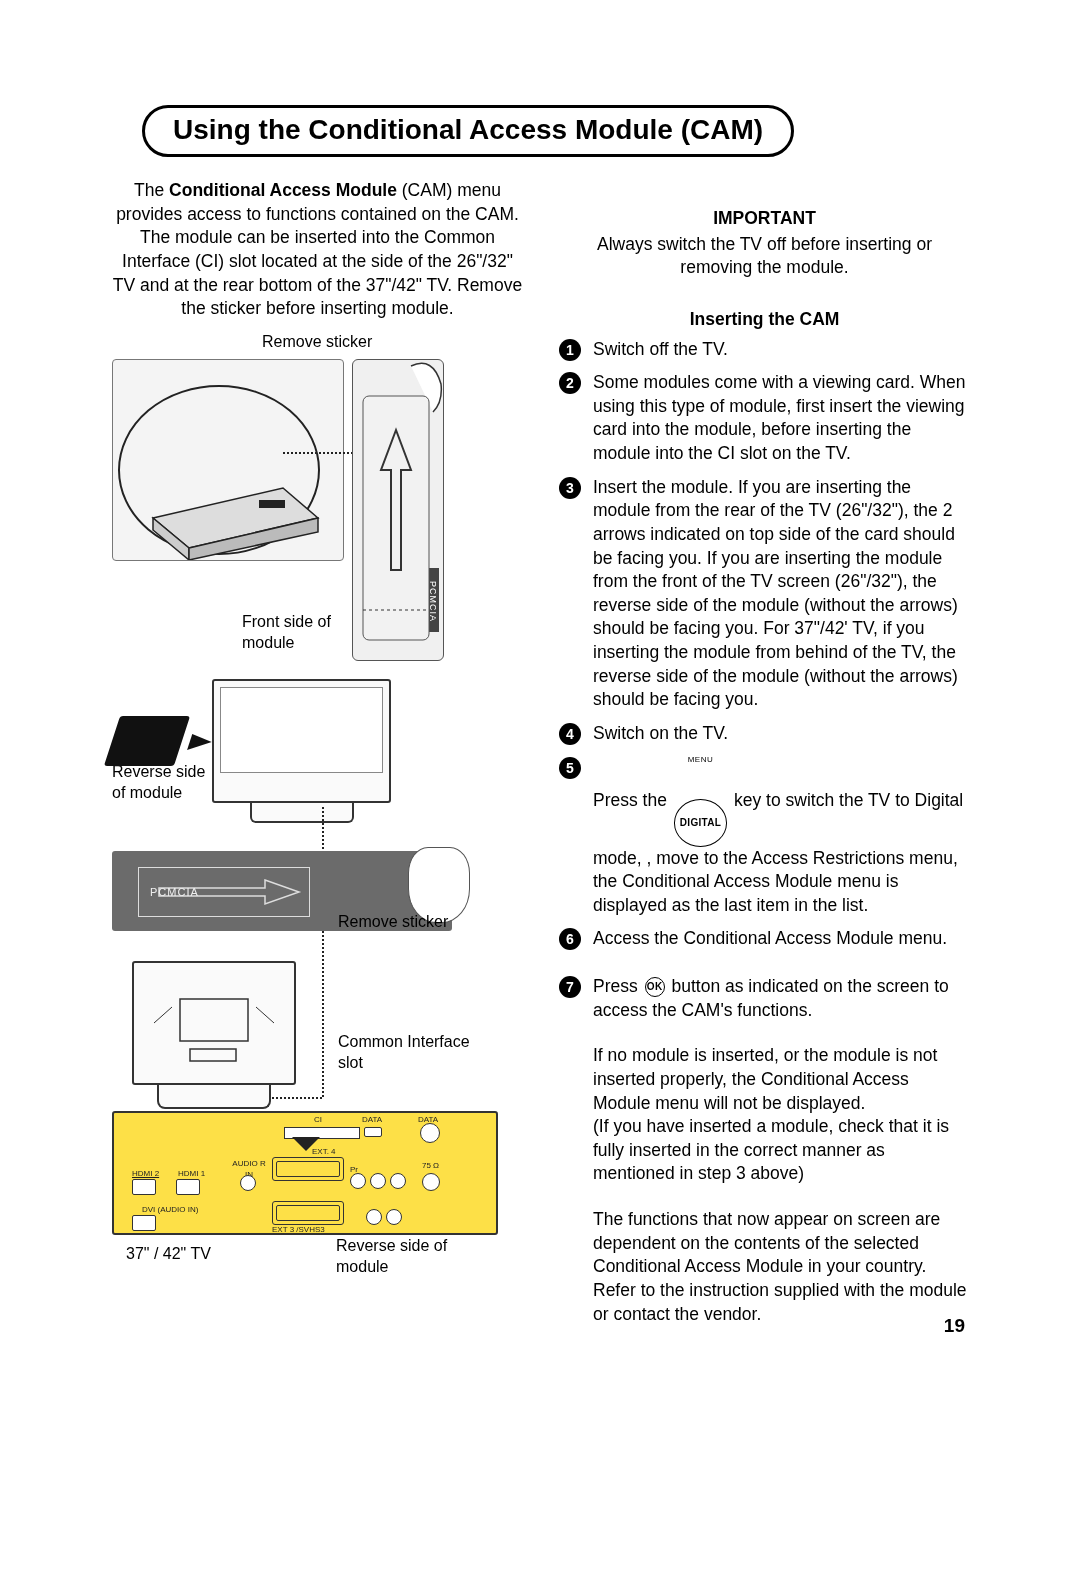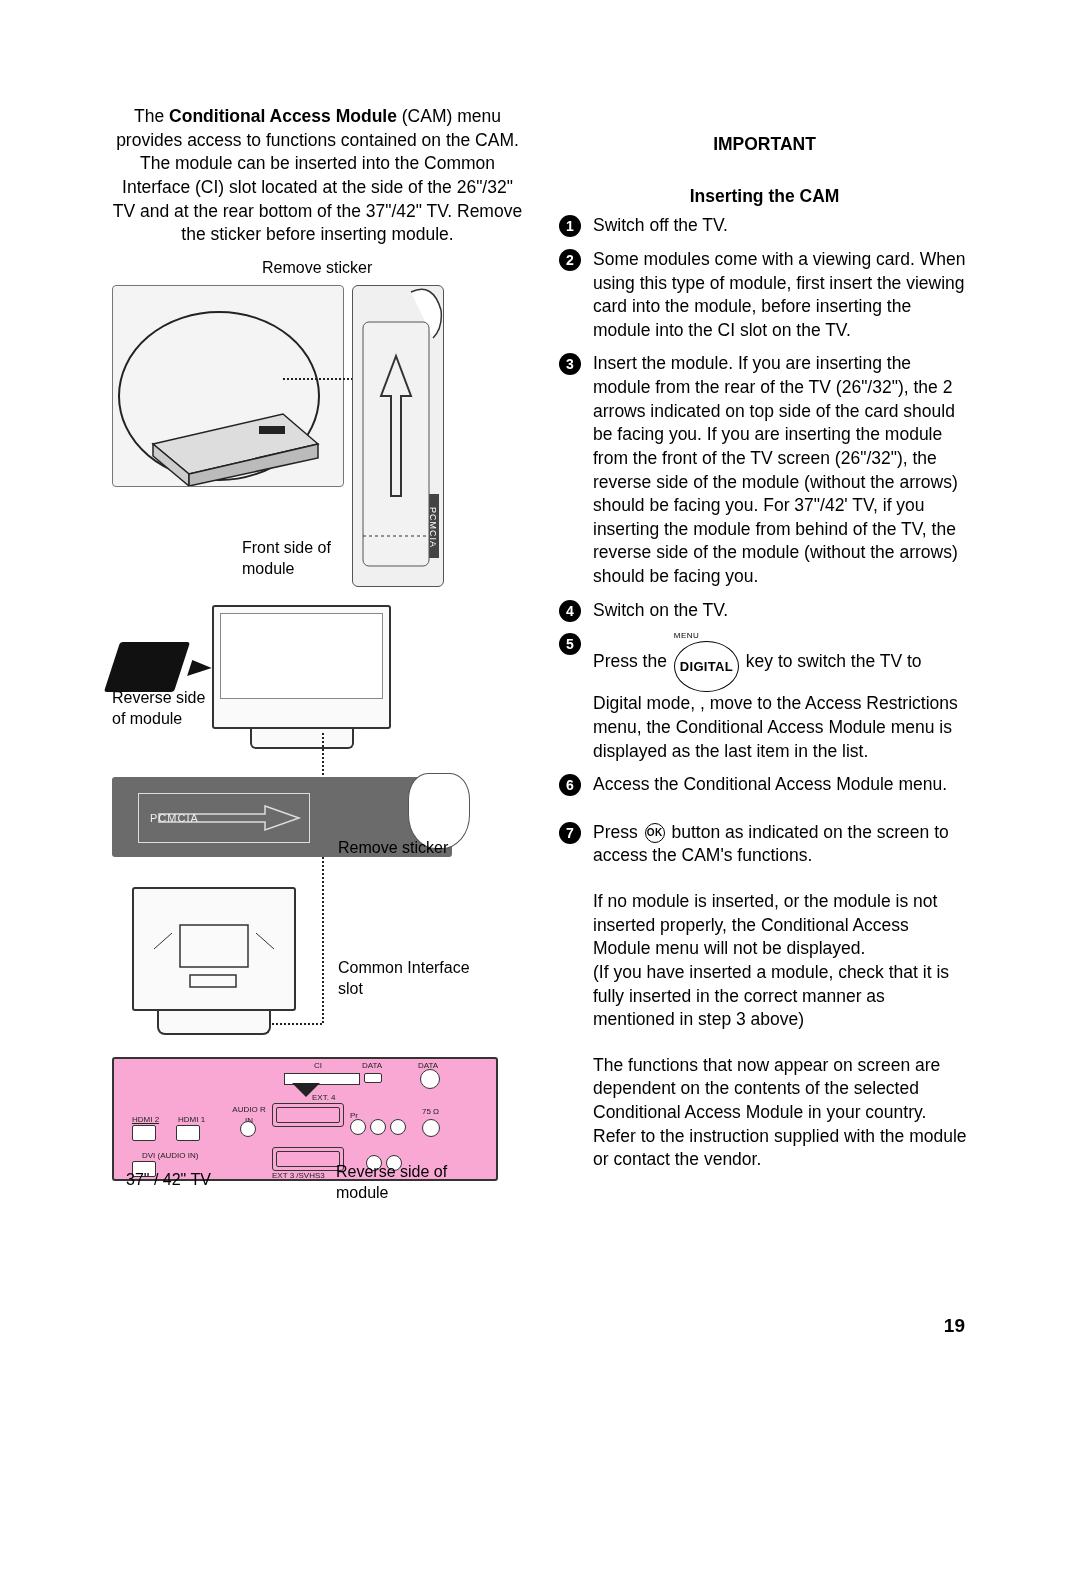--- a/index.html
+++ b/index.html
@@ -167,23 +167,22 @@
     width: 110px; height: 22px;
     border: 2px solid #333;
     border-top: none;
     border-radius: 0 0 8px 8px;
     background: #fafafa;
   }
   .fig-connector-panel {
     width: 382px;
     height: 120px;
     border: 2px solid #333;
-    background: #f9a8d4;
+    background: #fde047;
     border-radius: 3px;
-    margin-top: 20px;
     position: relative;
     font-size: 7px;
   }
   .port { position: absolute; border: 1.5px solid #333; border-radius: 50%; width: 14px; height: 14px; background:#fff; }
   .port.rect { border-radius: 2px; width: 22px; height: 14px; }
   .port.rect.small { width: 16px; height: 8px; border-radius: 2px;}
   .scart { position: absolute; width: 70px; height: 22px; border: 1.5px solid #333; border-radius: 3px; }
   .scart::before { content:""; position:absolute; inset:3px; border:1px solid #333; border-radius:2px;}
   .ci-slot {
     position: absolute;
@@ -235,35 +234,36 @@
     background: #000;
     color: #fff;
     font-weight: 700;
     font-size: 14px;
     text-align: center;
     line-height: 22px;
   }
   .key {
     display: inline-flex;
     flex-direction: column;
-    align-items: flex-start;
+    align-items: center;
     vertical-align: middle;
     margin: 0 2px;
     line-height: 1;
+    gap: 34px;
   }
   .key .menu {
     font-size: 8px;
     letter-spacing: 0.5px;
     margin-bottom: 1px;
   }
   .key .oval {
     border: 1.5px solid #000;
     border-radius: 50% / 50%;
     padding: 18px 5px;
-    font-size: 13px;
+    font-size: 10px;
     font-weight: 700;
     letter-spacing: 0.3px;
   }
   .key.ok .oval {
     border-radius: 50%;
     width: 18px; height: 18px;
     padding: 0;
     display: inline-flex;
     align-items: center;
     justify-content: center;
@@ -289,20 +289,23 @@
 
   .cap { font-size: 16px; }
 
   .spaceblock { height: 22px; }
 </style>
 </head>
 <body>
 
 <div class="page">
 
+  <div class="title-box">
+    <h1>Using the Conditional Access Module (CAM)</h1>
+  </div>
 
   <div class="columns">
 
     <div class="col-left">
       <p>
         <span>The </span><span class="bold">Conditional Access Module</span><span> (CAM) menu provides access to functions contained on the CAM.  The module can be inserted into the Common Interface (CI) slot located at the side of the 26"/32" TV and at the rear bottom of the 37"/42" TV. Remove the sticker before inserting module.</span>
       </p>
 
       <div class="fig1-wrap" style="height:480px;">
         <div class="fig1-labels">
@@ -414,20 +417,21 @@
         </div>
 
         <span class="cap" style="position:absolute; left:14px; top:432px;">37" / 42" TV</span>
         <span class="cap" style="position:absolute; left:224px; top:424px; width:120px;">Reverse side of module</span>
       </div>
 
     </div>
 
     <div class="col-right">
       <p class="important-heading">IMPORTANT</p>
+      <p>Always switch the TV off before inserting or removing the module.</p>
 
       <p class="section-heading">Inserting the CAM</p>
 
       <ol class="steps">
         <li><span>Switch off the TV.</span></li>
         <li><span>Some modules come with a viewing card. When using this type of module, first insert the viewing card into the module, before inserting the module into the CI slot on the TV.</span></li>
         <li><span>Insert the module. If you are inserting the module from the rear of the TV (26"/32"), the 2 arrows indicated on top side of the card should be facing you. If you are inserting the module from the front of the TV screen (26"/32"), the reverse side of the module (without the arrows) should be facing you. For 37"/42' TV, if you inserting the module from behind of the TV, the reverse side of the module (without the arrows) should be facing you.</span></li>
         <li><span>Switch on the TV.</span></li>
         <li>
           <span>Press the </span><span class="key">

